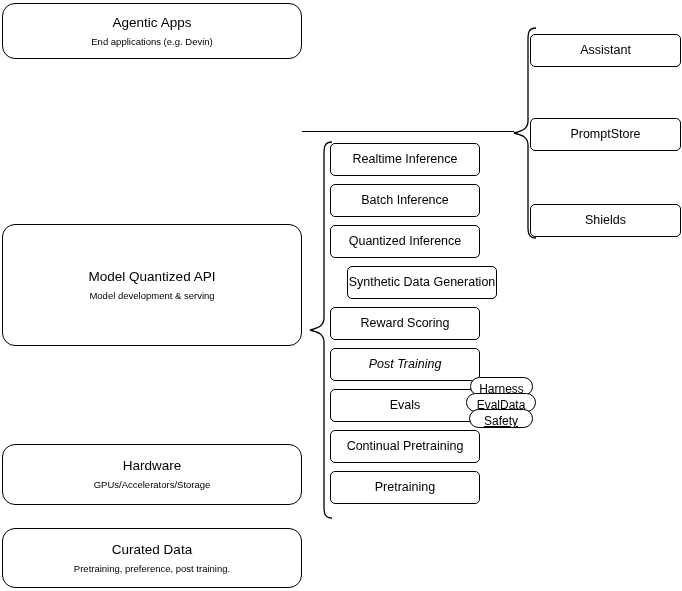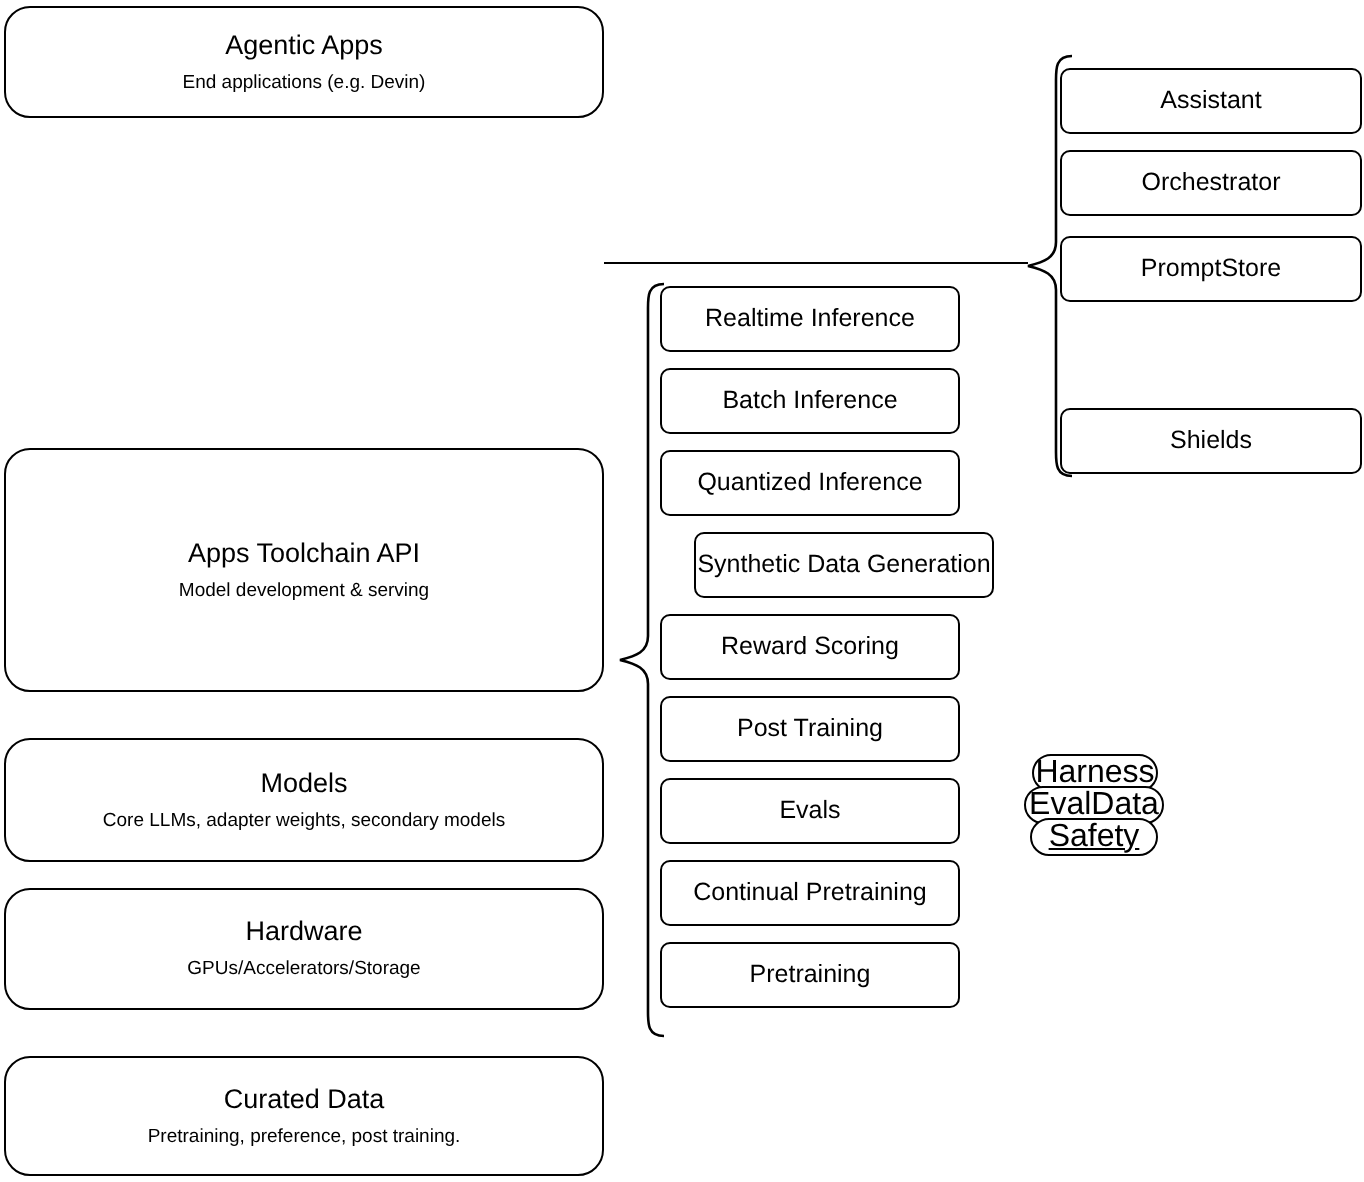--- a/index.html
+++ b/index.html
@@ -61,25 +61,24 @@
   .chip-right { left: 530px; width: 151px; }
 
   
   .pill {
     position: absolute;
     box-sizing: border-box;
     border: 1.4px solid #000000;
     background: #ffffff;
     border-radius: 999px;
     display: flex;
-    align-items: center;
+    align-items: flex-end;
     justify-content: center;
-    font-size: 16px;
+    font-size: 12px;
     line-height: 1;
-    margin-left: 46px;
   }
 
   
   .connector {
     position: absolute;
     height: 0;
     border-top: 1.2px solid #000000;
   }
 
   
@@ -97,28 +96,24 @@
 
 <div id="canvas">
 
   <div class="box layer" style="top:3px;height:56px;">
     <div class="title">Agentic Apps</div>
     <div class="subtitle">End applications (e.g. Devin)</div>
   </div>
 
 
   <div class="box layer" style="top:224px;height:122px;">
-    <div class="title">Apps Toolchain API</div>
+    <div class="title">Model Quantized API</div>
     <div class="subtitle">Model development &amp; serving</div>
   </div>
 
-  <div class="box layer" style="top:369px;height:62px;">
-    <div class="title">Models</div>
-    <div class="subtitle">Core LLMs, adapter weights, secondary models</div>
-  </div>
 
   <div class="box layer" style="top:444px;height:61px;">
     <div class="title">Hardware</div>
     <div class="subtitle">GPUs/Accelerators/Storage</div>
   </div>
 
   <div class="box layer" style="top:528px;height:60px;">
     <div class="title">Curated Data</div>
     <div class="subtitle">Pretraining, preference, post training.</div>
   </div>
@@ -153,21 +148,21 @@
   </div>
   <div class="box chip chip-mid" style="top:225px;">
     <span>Quantized Inference</span>
   </div>
   <div class="box chip chip-mid" style="top:266px;margin-left:17px;">
     <span>Synthetic Data Generation</span>
   </div>
   <div class="box chip chip-mid" style="top:307px;">
     <span>Reward Scoring</span>
   </div>
-  <div class="box chip chip-mid" style="top:348px;">
+  <div class="box chip chip-mid" style="top:348px;font-style:italic;">
     <span>Post Training</span>
   </div>
   <div class="box chip chip-mid" style="top:389px;">
     <span>Evals</span>
   </div>
   <div class="box chip chip-mid" style="top:430px;">
     <span>Continual Pretraining</span>
   </div>
   <div class="box chip chip-mid" style="top:471px;">
     <span>Pretraining</span>
@@ -179,23 +174,20 @@
   <div class="pill" style="left:466px;top:393px;width:70px;height:19px;">
     <span>EvalData</span>
   </div>
   <div class="pill" style="left:469px;top:409px;width:64px;height:19px;text-decoration:underline;">
     <span>Safety</span>
   </div>
 
   <div class="box chip chip-right" style="top:34px;">
     <span>Assistant</span>
   </div>
-  <div class="box chip chip-right" style="top:75px;">
-    <span>Orchestrator</span>
-  </div>
   <div class="box chip chip-right" style="top:118px;">
     <span>PromptStore</span>
   </div>
   <div class="box chip chip-right" style="top:204px;">
     <span>Shields</span>
   </div>
 
 </div>
 
 </body></html>

